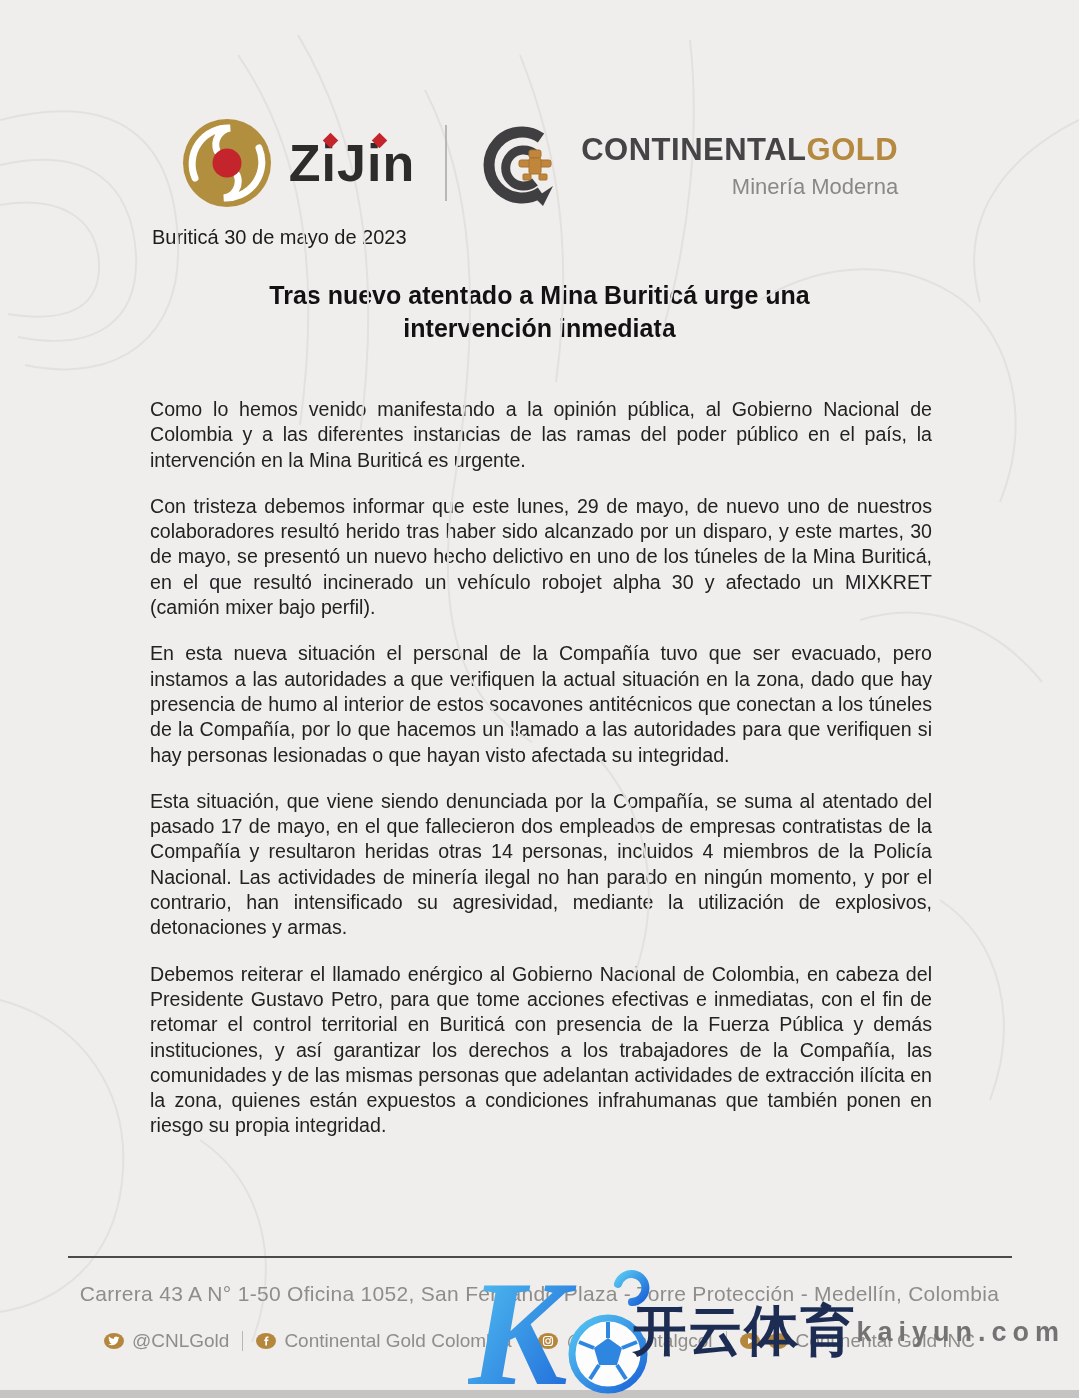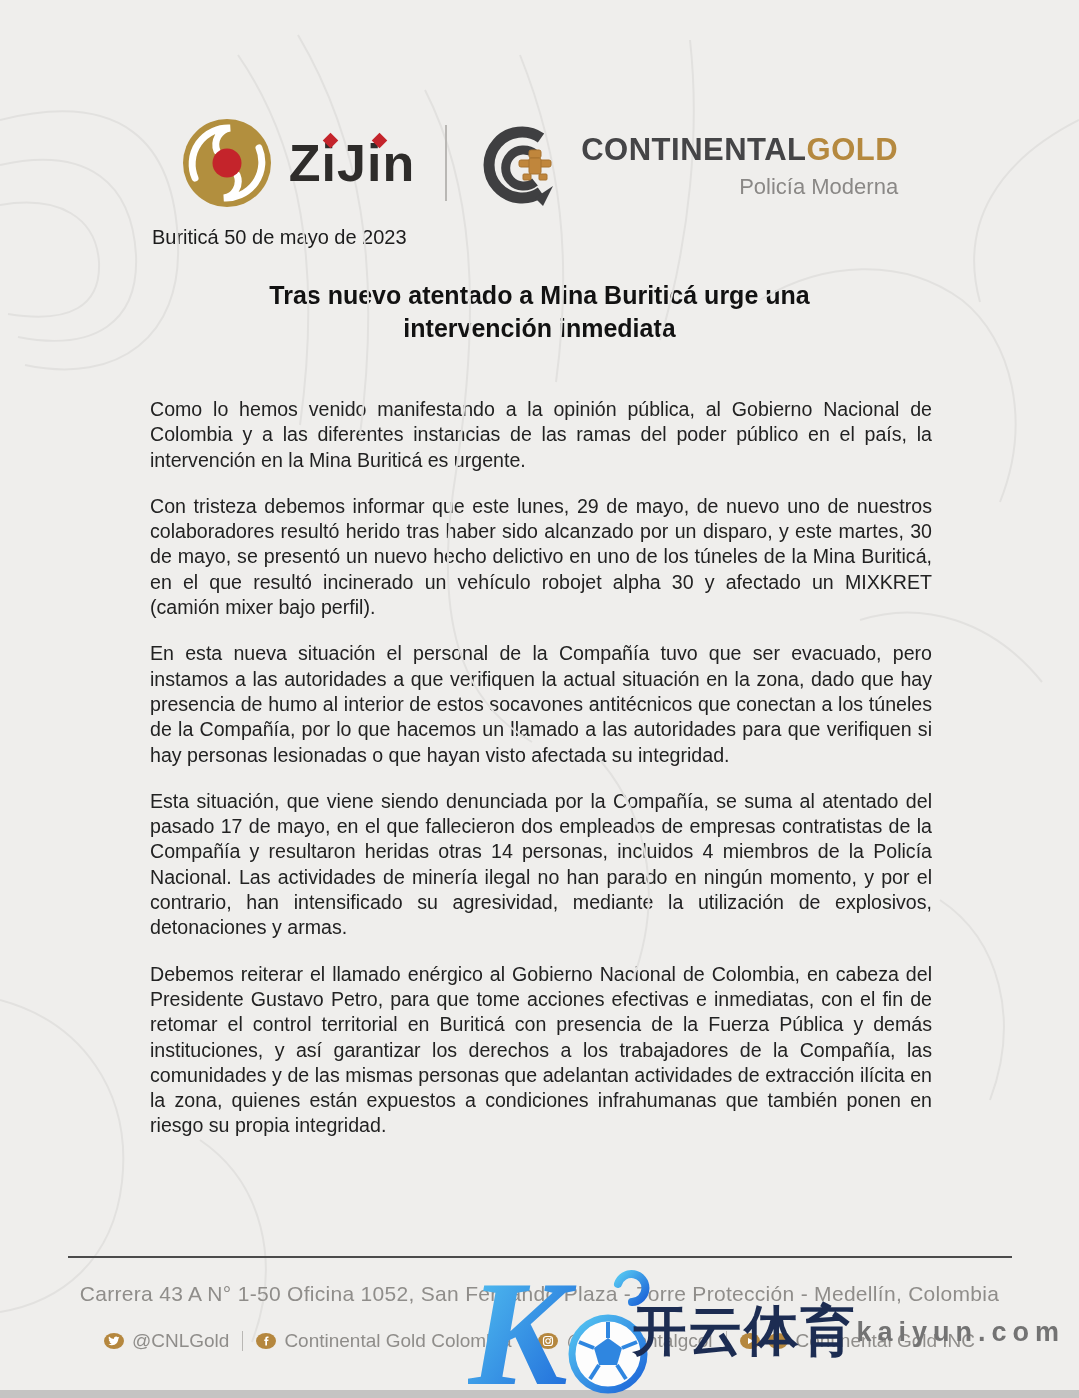--- a/index.html
+++ b/index.html
@@ -101,27 +101,27 @@
           <rect x="42" y="36" width="32" height="7" rx="2"></rect>
           <rect x="52" y="34" width="12" height="16" rx="2"></rect>
           <rect x="46" y="50" width="8" height="6" rx="1"></rect>
           <rect x="62" y="50" width="8" height="6" rx="1"></rect>
         </g>
       </svg>
       <div class="cg-text">
         <div class="cg-name">
           <span>CONTINENTAL</span><span class="gold">GOLD</span>
         </div>
-        <div class="cg-tagline">Policía Moderna</div>
+        <div class="cg-tagline">Minería Moderna</div>
       </div>
     </div>
 
   </header>
 
-  <div class="dateline">Buriticá 50 de mayo de 2023</div>
+  <div class="dateline">Buriticá 30 de mayo de 2023</div>
 
   <h1 class="doc-title">Tras nuevo atentado a Mina Buriticá urge una intervención inmediata</h1>
 
   <main class="body-text">
     <p>Como lo hemos venido manifestando a la opinión pública, al Gobierno Nacional de Colombia y a las diferentes instancias de las ramas del poder público en el país, la intervención en la Mina Buriticá es urgente.</p>
     <p>Con tristeza debemos informar que este lunes, 29 de mayo, de nuevo uno de nuestros colaboradores resultó herido tras haber sido alcanzado por un disparo, y este martes, 30 de mayo, se presentó un nuevo hecho delictivo en uno de los túneles de la Mina Buriticá, en el que resultó incinerado un vehículo robojet alpha 30 y afectado un MIXKRET (camión mixer bajo perfil).</p>
     <p>En esta nueva situación el personal de la Compañía tuvo que ser evacuado, pero instamos a las autoridades a que verifiquen la actual situación en la zona, dado que hay presencia de humo al interior de estos socavones antitécnicos que conectan a los túneles de la Compañía, por lo que hacemos un llamado a las autoridades para que verifiquen si hay personas lesionadas o que hayan visto afectada su integridad.</p>
     <p>Esta situación, que viene siendo denunciada por la Compañía, se suma al atentado del pasado 17 de mayo, en el que fallecieron dos empleados de empresas contratistas de la Compañía y resultaron heridas otras 14 personas, incluidos 4 miembros de la Policía Nacional. Las actividades de minería ilegal no han parado en ningún momento, y por el contrario, han intensificado su agresividad, mediante la utilización de explosivos, detonaciones y armas.</p>
     <p>Debemos reiterar el llamado enérgico al Gobierno Nacional de Colombia, en cabeza del Presidente Gustavo Petro, para que tome acciones efectivas e inmediatas, con el fin de retomar el control territorial en Buriticá con presencia de la Fuerza Pública y demás instituciones, y así garantizar los derechos a los trabajadores de la Compañía, las comunidades y de las mismas personas que adelantan actividades de extracción ilícita en la zona, quienes están expuestos a condiciones infrahumanas que también ponen en riesgo su propia integridad.</p>
   </main>

